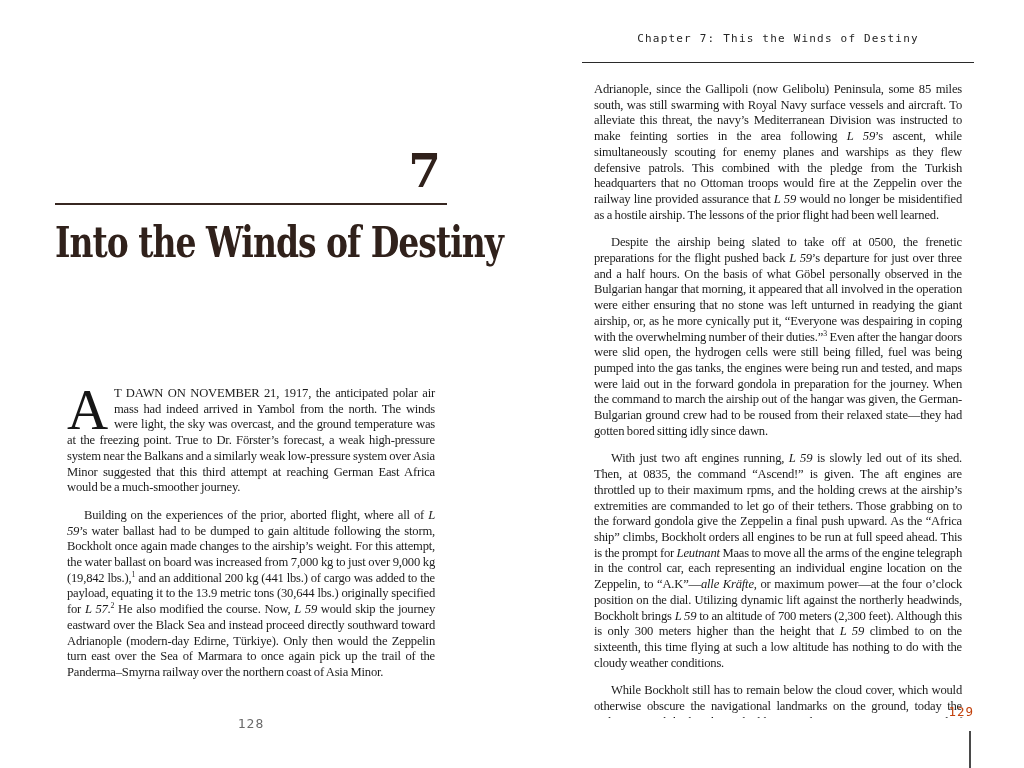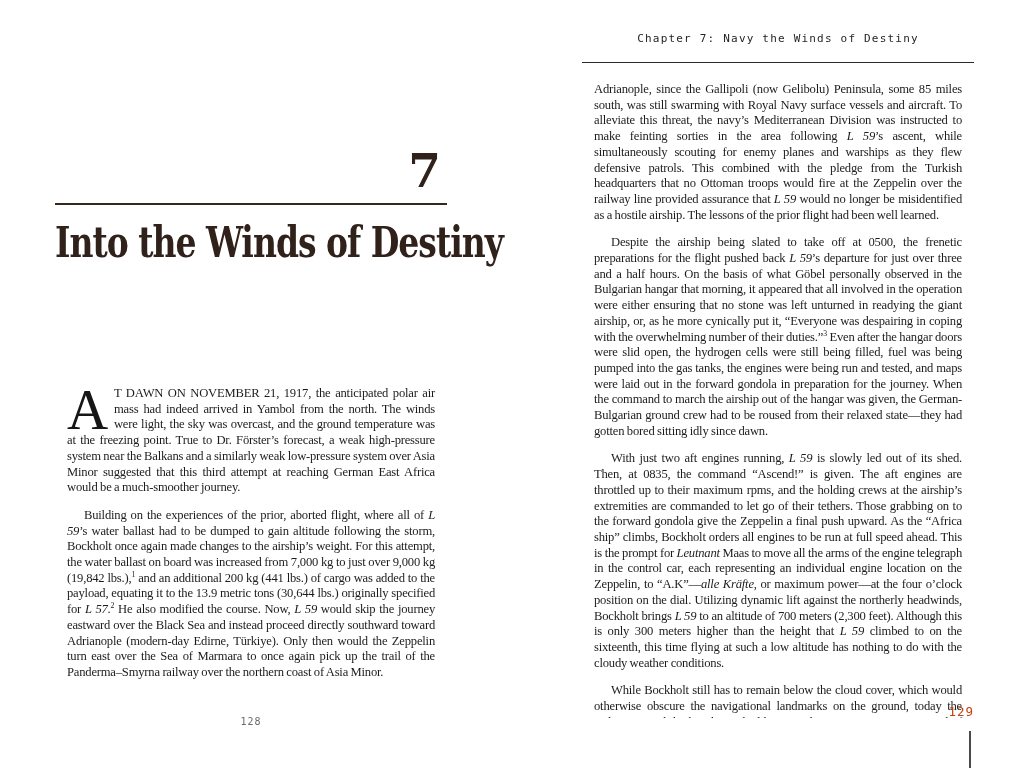--- a/index.html
+++ b/index.html
@@ -41,21 +41,21 @@
 
   
   .techno { font-family:"DejaVu Sans Mono", monospace; }
   #running-head {
     position:absolute; left:582px; top:32px; width:392px; text-align:center;
     font-size:11px; letter-spacing:1.2px; color:#252525;
   }
   #head-rule { position:absolute; left:582px; top:62px; width:392px; height:0; border-top:1.5px solid #2a2a2a; }
   #page-num-left {
     position:absolute; left:55px; top:716px; width:392px; text-align:center;
-    font-size:10px; letter-spacing:1px; color:#6a6a6a;
+    font-size:13px; letter-spacing:1px; color:#6a6a6a;
   }
   #page-num-right {
     position:absolute; left:582px; top:704px; width:392px; text-align:right;
     font-size:12.5px; letter-spacing:1px; color:#c2410c;
   }
   #corner-rule { position:absolute; left:969px; top:731px; width:2px; height:37px; background:#4a4a4a; }
 </style>
 </head>
 <body>
 
@@ -68,21 +68,21 @@
       <div class="chapter-title">Into the Winds of Destiny</div>
     </div>
     <div id="left-body" class="body-text">
         <p><span class="dropcap">A</span><span>T DAWN ON NOVEMBER 21, 1917, the anticipated polar air mass had indeed arrived in Yambol from the north. The winds were light, the sky was overcast, and the ground temperature was at the freezing point. True to Dr. Förster’s forecast, a weak high-pressure system near the Balkans and a similarly weak low-pressure system over Asia Minor suggested that this third attempt at reaching German East Africa would be a much-smoother journey.</span></p>
         <p class="indent"><span>Building on the experiences of the prior, aborted flight, where all of </span><span class="it">L 59</span><span>’s water ballast had to be dumped to gain altitude following the storm, Bockholt once again made changes to the airship’s weight. For this attempt, the water ballast on board was increased from 7,000 kg to just over 9,000 kg (19,842 lbs.),</span><sup>1</sup><span> and an additional 200 kg (441 lbs.) of cargo was added to the payload, equating it to the 13.9 metric tons (30,644 lbs.) originally specified for </span><span class="it">L 57</span><span>.</span><sup>2</sup><span> He also modified the course. Now, </span><span class="it">L 59</span><span> would skip the journey eastward over the Black Sea and instead proceed directly southward toward Adrianople (modern-day Edirne, Türkiye). Only then would the Zeppelin turn east over the Sea of Marmara to once again pick up the trail of the Panderma–Smyrna railway over the northern coast of Asia Minor.</span></p>
       </div>
     <div id="page-num-left" class="techno">128</div>
   </div>
 
   <div>
-    <div id="running-head" class="techno">Chapter 7: Navy the Winds of Destiny</div>
+    <div id="running-head" class="techno">Chapter 7: This the Winds of Destiny</div>
     <div id="head-rule"></div>
     <div id="right-body" class="body-text">
         <p><span>Adrianople, since the Gallipoli (now Gelibolu) Peninsula, some 85 miles south, was still swarming with Royal Navy surface vessels and aircraft. To alleviate this threat, the navy’s Mediterranean Division was instructed to make feinting sorties in the area following </span><span class="it">L 59</span><span>’s ascent, while simultaneously scouting for enemy planes and warships as they flew defensive patrols. This combined with the pledge from the Turkish headquarters that no Ottoman troops would fire at the Zeppelin over the railway line provided assurance that </span><span class="it">L 59</span><span> would no longer be misidentified as a hostile airship. The lessons of the prior flight had been well learned.</span></p>
         <p class="indent"><span>Despite the airship being slated to take off at 0500, the frenetic preparations for the flight pushed back </span><span class="it">L 59</span><span>’s departure for just over three and a half hours. On the basis of what Göbel personally observed in the Bulgarian hangar that morning, it appeared that all involved in the operation were either ensuring that no stone was left unturned in readying the giant airship, or, as he more cynically put it, “Everyone was despairing in coping with the overwhelming number of their duties.”</span><sup>3</sup><span> Even after the hangar doors were slid open, the hydrogen cells were still being filled, fuel was being pumped into the gas tanks, the engines were being run and tested, and maps were laid out in the forward gondola in preparation for the journey. When the command to march the airship out of the hangar was given, the German-Bulgarian ground crew had to be roused from their relaxed state—they had gotten bored sitting idly since dawn.</span></p>
         <p class="indent"><span>With just two aft engines running, </span><span class="it">L 59</span><span> is slowly led out of its shed. Then, at 0835, the command “Ascend!” is given. The aft engines are throttled up to their maximum rpms, and the holding crews at the airship’s extremities are commanded to let go of their tethers. Those grabbing on to the forward gondola give the Zeppelin a final push upward. As the “Africa ship” climbs, Bockholt orders all engines to be run at full speed ahead. This is the prompt for </span><span class="it">Leutnant</span><span> Maas to move all the arms of the engine telegraph in the control car, each representing an individual engine location on the Zeppelin, to “A.K”—</span><span class="it">alle Kräfte</span><span>, or maximum power—at the four o’clock position on the dial. Utilizing dynamic lift against the northerly headwinds, Bockholt brings </span><span class="it">L 59</span><span> to an altitude of 700 meters (2,300 feet). Although this is only 300 meters higher than the height that </span><span class="it">L 59</span><span> climbed to on the sixteenth, this time flying at such a low altitude has nothing to do with the cloudy weather conditions.</span></p>
         <p class="indent"><span>While Bockholt still has to remain below the cloud cover, which would otherwise obscure the navigational landmarks on the ground, today the ceiling is much higher than it had been on the previous attempt. Instead of climbing in order to reach the ascent edges of the clouds, Bockholt wants</span></p>
       </div>
     <div id="page-num-right" class="techno">129</div>
     <div id="corner-rule"></div>
   </div>

